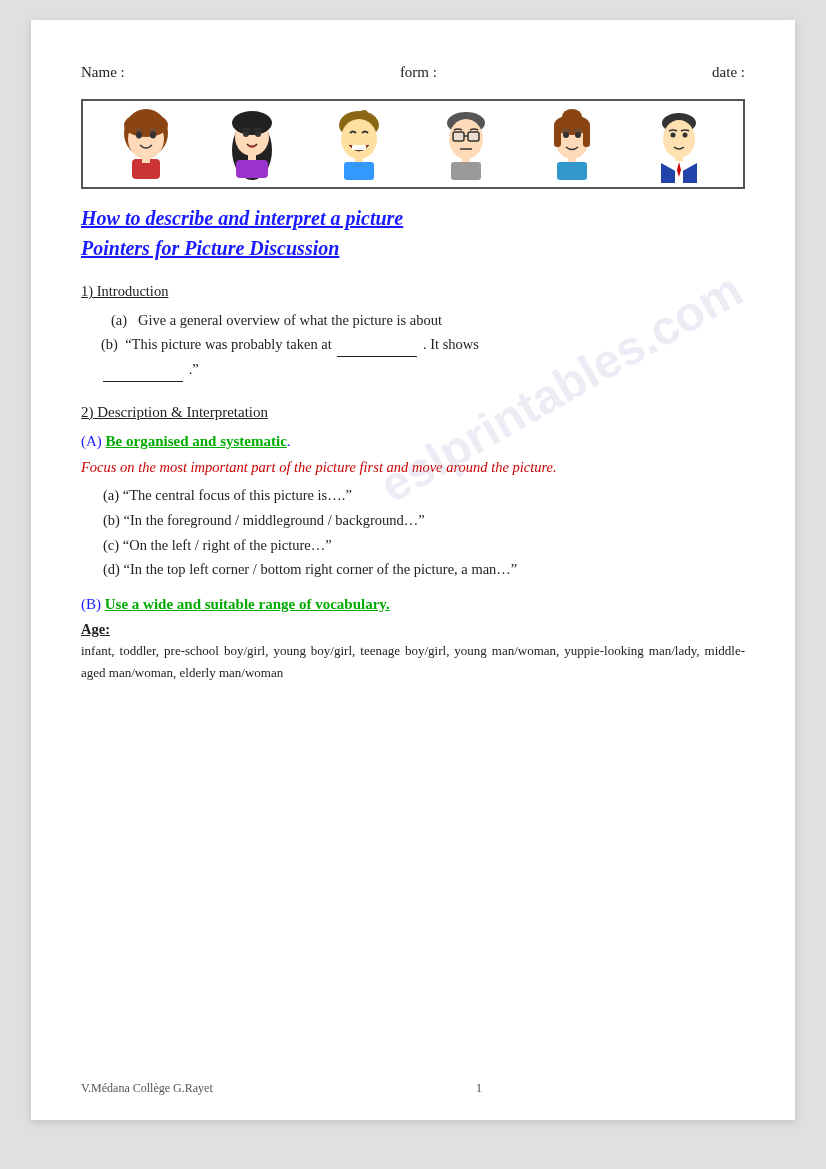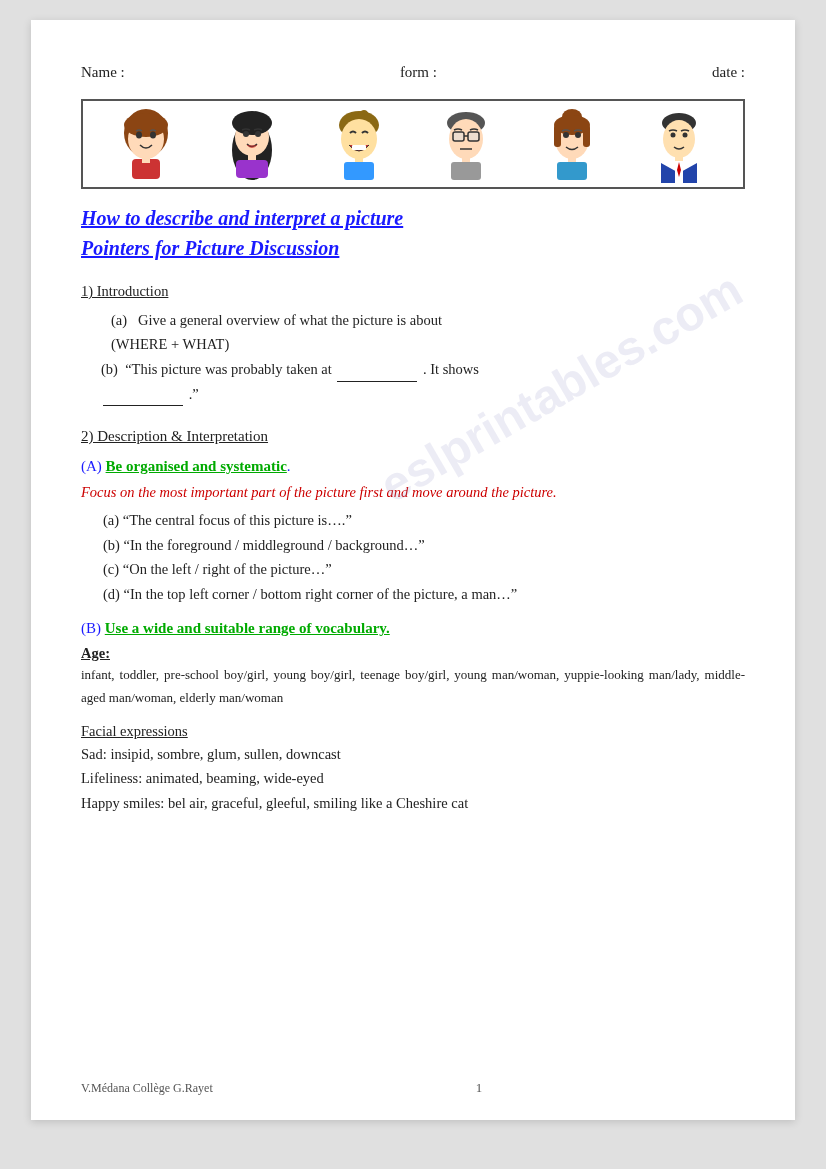--- a/index.html
+++ b/index.html
@@ -351,21 +351,20 @@
   </div>
 
   <div class="watermark">eslprintables.com</div>
 
   <div style="margin-top:16px;">
     <div class="section-heading body-text">1)  Introduction</div>
     <div class="body-text indent-a">
       <span>(a)</span>&nbsp;&nbsp;
       <span>Give a general overview of what the picture is about</span>
     </div>
-    <div class="body-text indent-a">(WHERE + WHAT)</div>
     <div class="body-text indent-b justified">
       <span>(b)</span>&nbsp;
       <span>“This picture was probably taken at</span>
       <span class="blank-line"></span>
       <span>. It shows</span>
     </div>
     <div class="body-text indent-b">
       <span class="blank-line"></span>
       <span>.”</span>
     </div>
@@ -387,26 +386,20 @@
       <div class="quote-line justified">(d)  “In the top left corner / bottom right corner of the picture, a man…”</div>
     </div>
 
     <div class="sub-heading-B">
       <span> (B)  </span><span class="green-underline">Use a wide and suitable range of vocabulary.</span>
     </div>
 
     <div class="age-label">Age:</div>
     <div class="age-text justified">infant, toddler, pre-school boy/girl, young boy/girl, teenage boy/girl, young man/woman, yuppie-looking man/lady, middle-aged man/woman, elderly man/woman</div>
 
-    <div class="facial-section">
-      <div class="facial-label">Facial expressions</div>
-      <div class="facial-text">Sad: insipid, sombre, glum, sullen, downcast</div>
-      <div class="facial-text">Lifeliness: animated, beaming, wide-eyed</div>
-      <div class="facial-text">Happy smiles: bel air, graceful, gleeful, smiling like a Cheshire cat</div>
-    </div>
   </div>
 
   <div class="footer">
     <span>V.Médana Collège G.Rayet</span>
     <span class="footer-center">1</span>
     <span></span>
   </div>
 
 </div>
 

